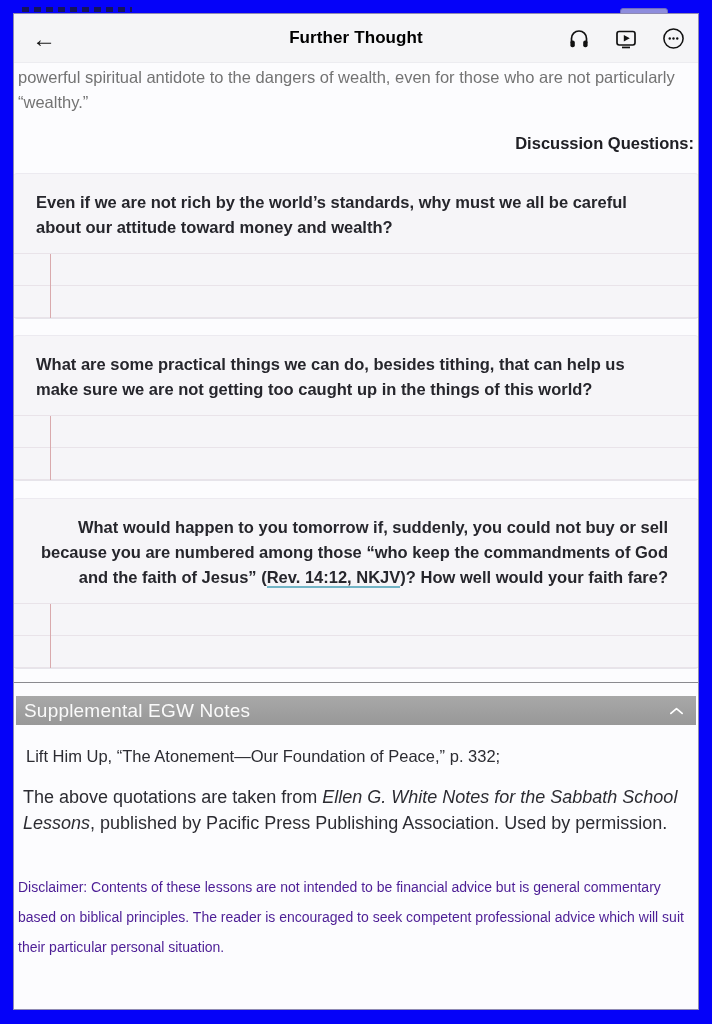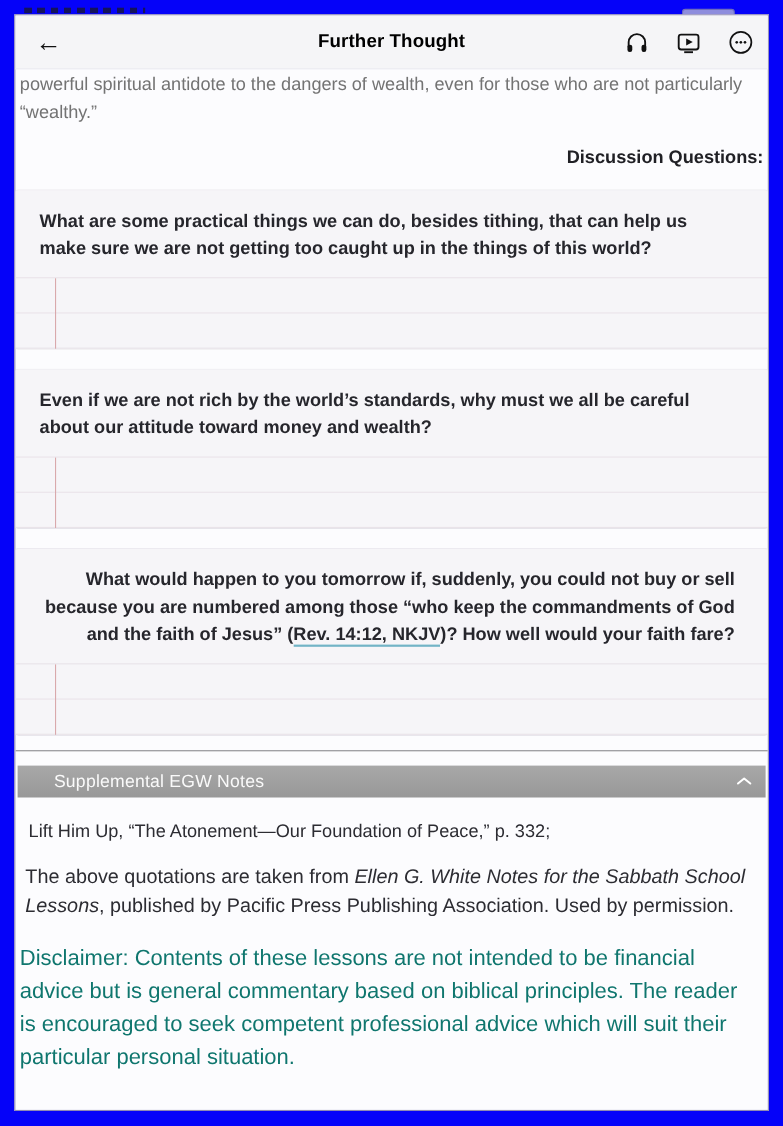--- a/index.html
+++ b/index.html
@@ -37,26 +37,26 @@
   .qtext{padding:16px 30px 13px 22px;font-size:16.5px;line-height:25px;font-weight:700;color:#26262c;}
   .qtext .verse-link{color:#26262c;text-decoration:none;border-bottom:2px solid #72b4c6;cursor:pointer;}
   .note-area{position:relative;border-top:1px solid #e9e3e9;}
   .note-row{height:32px;border-bottom:1px solid #e9e3e9;cursor:text;}
   .note-margin-line{position:absolute;left:36px;top:0;bottom:0;width:1px;background:#d9a9ac;}
 
   
   .divider{margin-top:13px;height:0;border-top:1px solid #8a8a8f;}
   .egw-bar{margin:13px 2px 0 2px;height:29px;background:linear-gradient(#a8a8a8,#989898);
     display:flex;align-items:center;justify-content:space-between;padding:0 12px 0 8px;cursor:pointer;}
-  .egw-bar-label{color:#fafafa;font-size:16px;letter-spacing:.2px;margin-left:25px;}
+  .egw-bar-label{color:#fafafa;font-size:19px;letter-spacing:.2px;}
   .egw-quotes{margin-top:18px;padding-left:12px;padding-right:20px;font-size:16.5px;line-height:27px;color:#2c2c32;}
   .egw-attribution{margin-top:14px;padding-left:9px;padding-right:14px;font-size:18px;line-height:26px;color:#2c2c32;}
   .egw-attribution .italic{font-style:italic;}
 
-  .disclaimer{margin-top:20px;padding:0 10px 0 4px;font-size:20px;line-height:30px;color:#0f766e;}
+  .disclaimer{margin-top:36px;padding:0 10px 0 4px;font-size:14px;line-height:30px;color:#4c1d95;}
 </style>
 </head>
 <body>
 
 <div class="viewport">
 
   <div class="status-smudge"></div>
   <div class="battery-remnant"></div>
 
   <div class="screen">
@@ -91,31 +91,31 @@
         </div>
       </div>
     </div>
 
     <div class="content">
 
       <p class="intro" style="margin:0;">powerful spiritual antidote to the dangers of wealth, even for those who are not particularly “wealthy.”</p>
 
       <div class="section-heading">Discussion Questions:</div>
 
-      <div class="qcard">
-        <div class="qtext">What are some practical things we can do, besides tithing, that can help us make sure we are not getting too caught up in the things of this world?</div>
+      <div class="qcard first">
+        <div class="qtext">Even if we are not rich by the world’s standards, why must we all be careful about our attitude toward money and wealth?</div>
         <div class="note-area">
           <div class="note-row"></div>
           <div class="note-row"></div>
           <div class="note-margin-line"></div>
         </div>
       </div>
 
-      <div class="qcard first">
-        <div class="qtext">Even if we are not rich by the world’s standards, why must we all be careful about our attitude toward money and wealth?</div>
+      <div class="qcard">
+        <div class="qtext">What are some practical things we can do, besides tithing, that can help us make sure we are not getting too caught up in the things of this world?</div>
         <div class="note-area">
           <div class="note-row"></div>
           <div class="note-row"></div>
           <div class="note-margin-line"></div>
         </div>
       </div>
 
       <div class="qcard third">
         <div class="qtext"><span>What would happen to you tomorrow if, suddenly, you could not buy or sell because you are numbered among those “who keep the commandments of God and the faith of Jesus” (</span><a class="verse-link">Rev. 14:12, NKJV</a><span>)? How well would your faith fare?</span></div>
         <div class="note-area">

